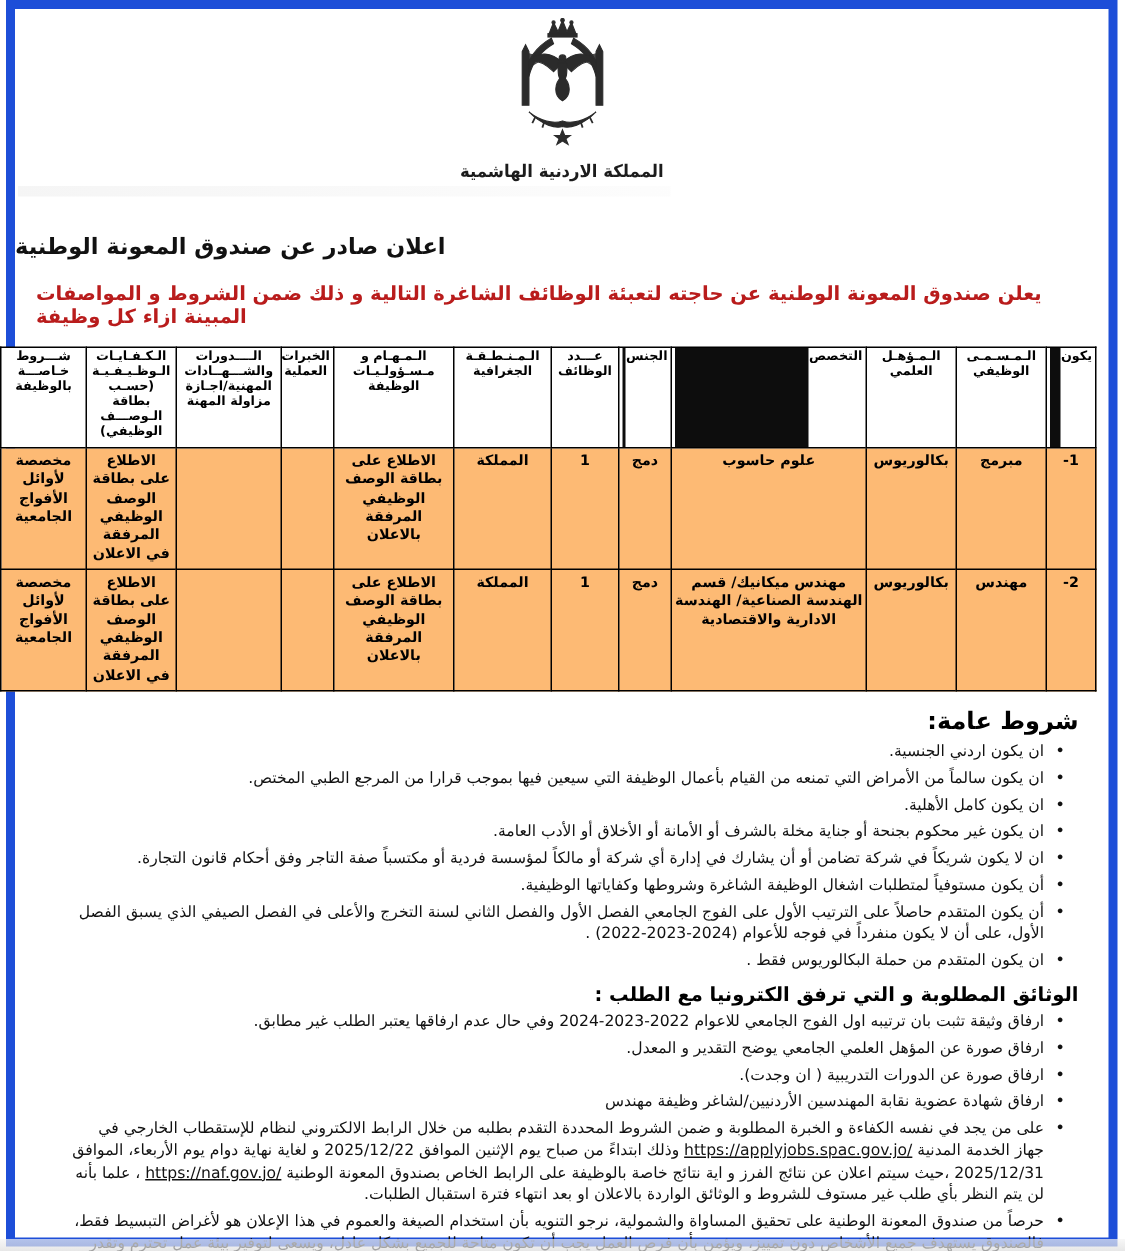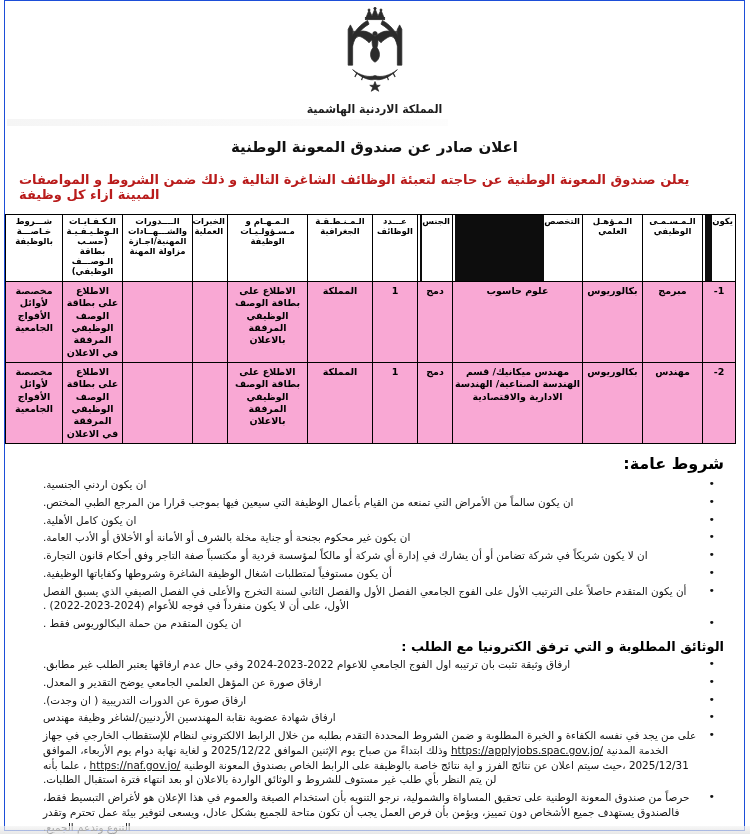--- a/index.html
+++ b/index.html
@@ -1,45 +1,45 @@
 <!DOCTYPE html>
 <html lang="ar" dir="rtl"><head>
 <meta charset="utf-8">
 <style>
   html,body{margin:0;padding:0;background:#ffffff;}
   body{font-family:"DejaVu Sans", sans-serif; direction:rtl;}
   .page{position:relative;width:750px;height:834px;background:#fff;overflow:hidden;}
-  .inner{position:absolute;top:0;left:4px;right:5px;bottom:3px;border:1px solid #1d4ed8;background:#fff;}
+  .inner{position:absolute;top:0;left:4px;right:5px;bottom:3px;border:6px solid #1d4ed8;background:#fff;}
   .scan-strip-top{position:absolute;top:118px;right:40%;left:2px;height:7px;
      background:linear-gradient(90deg,#ededed,#fafafa);opacity:.55;}
   .scan-strip-bottom{position:absolute;bottom:0;left:0;right:0;height:8px;
      background:linear-gradient(180deg,#f4f4f4,#dddddd);opacity:.7;}
   
   .emblem-wrap{text-align:center;padding-top:6px;}
   .emblem-wrap svg{display:inline-block;}
   .kingdom{--c:#222;text-align:center;font-size:11px;font-weight:bold;color:#1c1c1c;
      letter-spacing:-0.5px;margin-top:4px;transform:scaleY(1.05);}
-  .doc-title{text-align:center;font-size:15px;font-weight:bold;color:#111;margin-top:22px;}
+  .doc-title{text-align:left;font-size:15px;font-weight:bold;color:#111;margin-top:34px;}
   .doc-subtitle{text-align:left;font-size:13px;font-weight:bold;color:#b91c1c;margin-top:16px;padding:0 14px;}
   
   table.jobs{border-collapse:collapse;table-layout:fixed;width:730px;margin:12px 8px 0 8px;}
   table.jobs th, table.jobs td{border:1px solid #000;}
   table.jobs th{height:66px;padding:0 2px;background:#fff;vertical-align:top;font-weight:bold;}
   .hwrap{display:flex;flex-direction:row;height:66px;}
   .htext{background:#fff;font-size:8.5px;line-height:1.18;padding:1px 0 2px 0;text-align:center;color:#000;}
   .hfill{flex:1;background:#0d0d0d;}
   table.jobs td{height:66px;padding:3px 2px;vertical-align:top;text-align:center;
-     font-size:9.5px;font-weight:bold;line-height:1.3;color:#000;background:#f9a8d4;}
+     font-size:9.5px;font-weight:bold;line-height:1.3;color:#000;background:#fdba74;}
   
   .section{padding:0 20px 0 24px;}
   .sec-title-big{font-size:16px;font-weight:bold;color:#000;margin:10px 0 4px 0;}
   .sec-title-mid{font-size:13px;font-weight:bold;color:#000;margin:8px 0 3px 0;}
   ul.bullets{list-style:none;margin:2px 0 6px 0;padding:0 6px 0 14px;}
   ul.bullets li{position:relative;padding-right:17px;margin:3px 0;font-size:10.4px;
-     line-height:1.42;color:#111;text-align:left;}
+     line-height:1.42;color:#111;text-align:right;}
   ul.bullets li::before{content:"•";position:absolute;right:3px;top:-1px;font-size:11px;color:#111;}
   .url{text-decoration:underline;}
 </style>
 </head>
 <body>
 
 <div class="page">
   <div class="inner">
 
     <div class="emblem-wrap">

